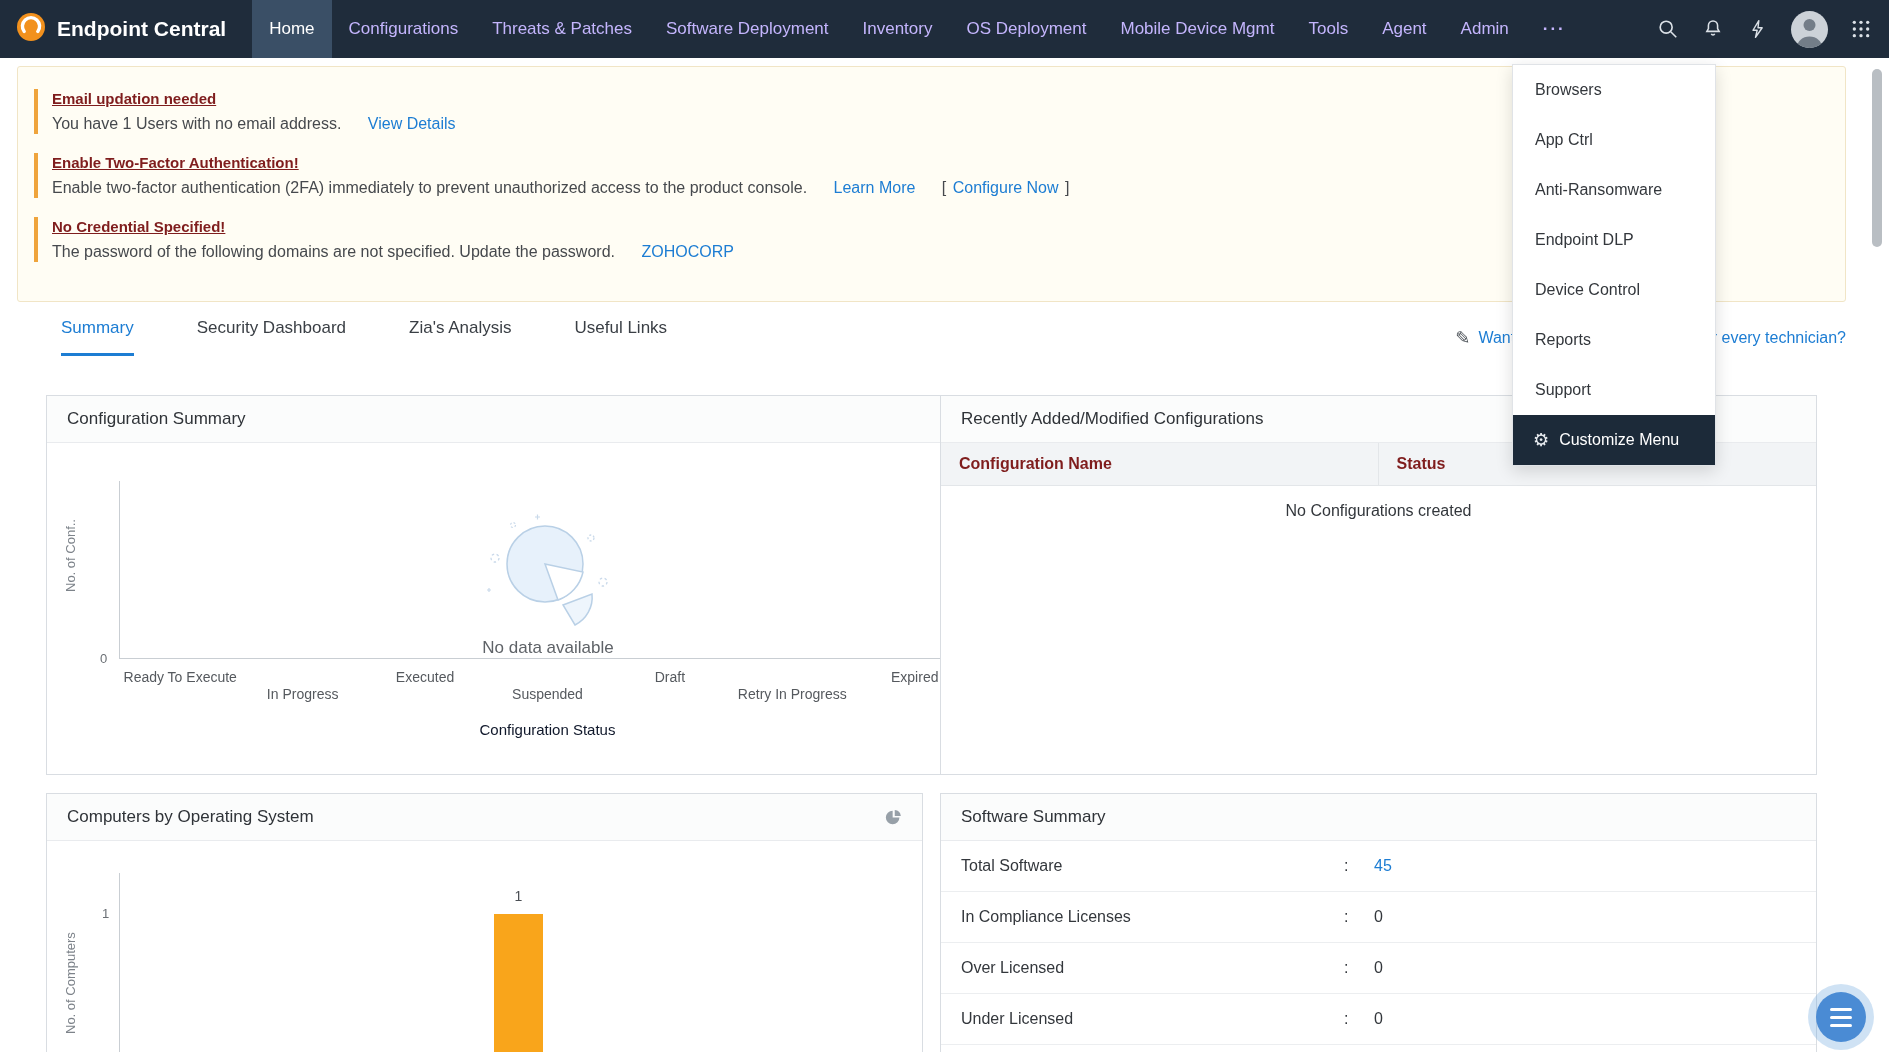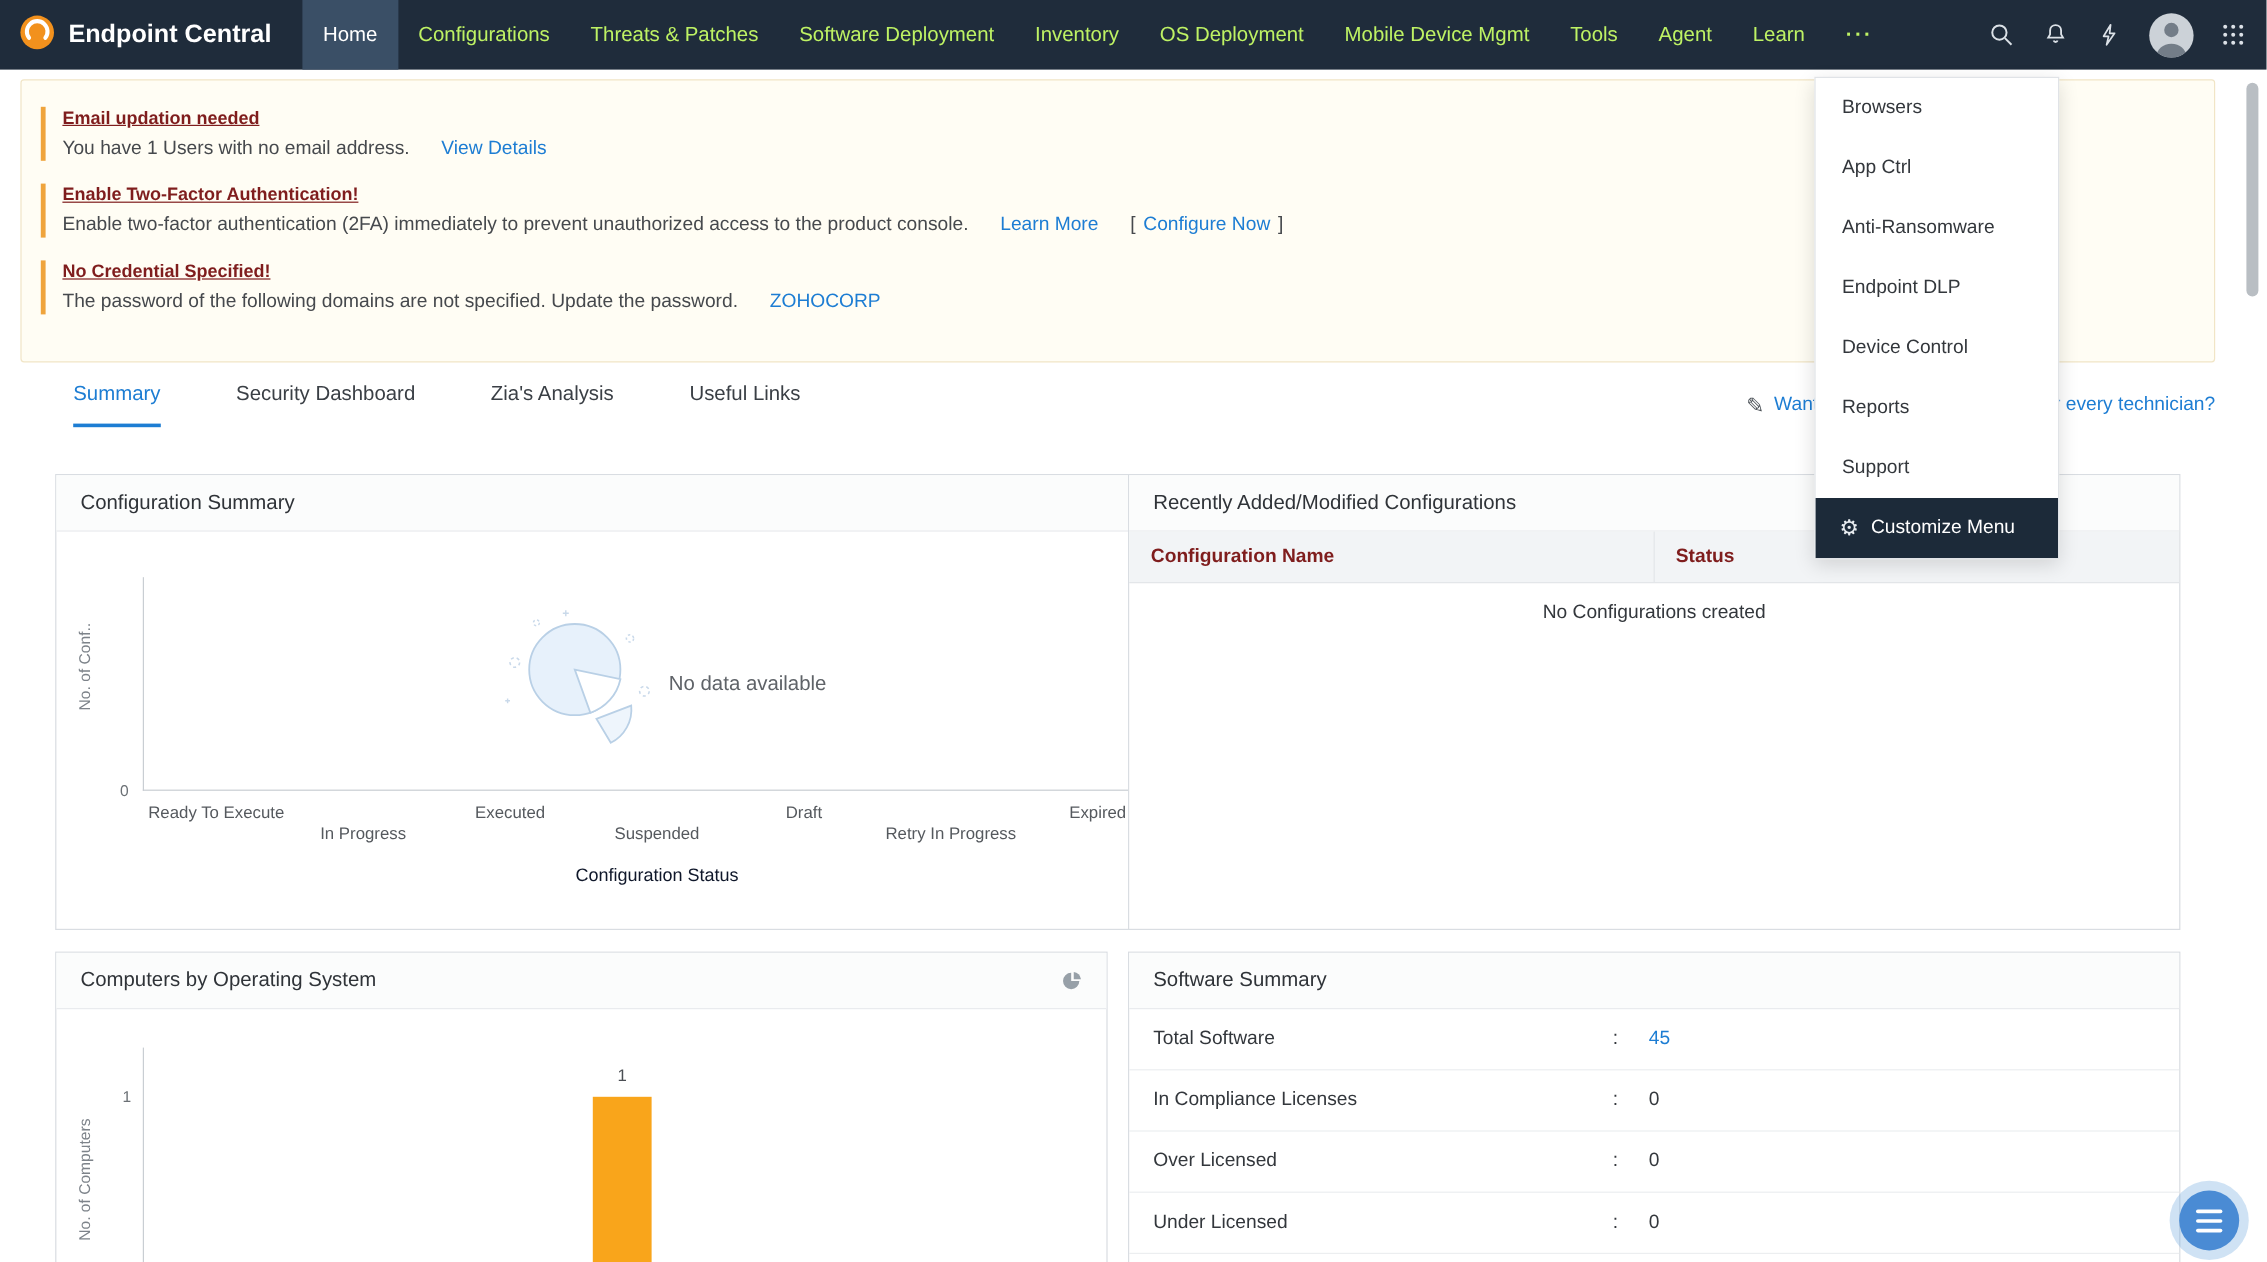--- a/index.html
+++ b/index.html
@@ -5,21 +5,21 @@
   html,body{margin:0;padding:0;width:1889px;height:1052px;overflow:hidden;background:#fff;
     font-family:"Liberation Sans",sans-serif;}
   .page{position:relative;width:1889px;height:1052px;overflow:hidden;background:#fff;}
 
   
   .topnav{position:absolute;top:0;left:0;right:0;height:58px;background:#1f2c3b;display:flex;
     align-items:stretch;z-index:50;}
   .brand{display:flex;align-items:center;gap:11px;padding:0 26px 0 16px;cursor:pointer;}
   .brand-text{font-size:21px;font-weight:bold;color:#fff;white-space:nowrap;}
   .nav-items{display:flex;align-items:stretch;}
-  .nav-item{display:flex;align-items:center;padding:0 17px;font-size:17px;color:#bef264;
+  .nav-item{display:flex;align-items:center;padding:0 17px;font-size:17px;color:#c4b5fd;
     cursor:pointer;white-space:nowrap;}
   .nav-item.active{background:#3a4f66;color:#fff;}
   .nav-item.more{font-weight:bold;letter-spacing:2px;}
   .nav-right{margin-left:auto;display:flex;align-items:center;gap:21px;padding-right:16px;}
   .nav-icon{width:24px;height:24px;display:flex;align-items:center;justify-content:center;cursor:pointer;}
   .avatar{width:37px;height:37px;border-radius:50%;background:#ccd2d8;overflow:hidden;cursor:pointer;
     display:flex;align-items:flex-end;justify-content:center;}
 
   
   .alert-panel{position:absolute;left:17px;top:66px;width:1829px;height:236px;background:#fffdf4;
@@ -52,21 +52,21 @@
   #card-sw{left:940px;top:793px;width:877px;height:330px;}
 
   
   .c1-body{position:relative;height:332px;}
   .ylab{position:absolute;left:16px;top:10px;bottom:116px;writing-mode:vertical-rl;transform:rotate(180deg);
     display:flex;align-items:center;justify-content:center;font-size:13px;color:#7d838a;white-space:nowrap;}
   .plot1{position:absolute;left:72px;right:26px;top:38px;bottom:116px;
     border-left:1px solid #c9ced3;border-bottom:1px solid #c9ced3;}
   .ytick0{position:absolute;left:-20px;bottom:-8px;font-size:13px;color:#6b7075;}
   .empty-state{position:absolute;left:0;right:0;top:0;bottom:0;display:flex;align-items:center;
-    justify-content:center;}
+    justify-content:flex-end;flex-direction:column;}
   .empty-text{font-size:17px;color:#5f6368;}
   .x-ticks{position:absolute;left:72px;right:26px;top:226px;display:flex;}
   .xt{flex:1;text-align:center;font-size:14px;color:#55595e;white-space:nowrap;}
   .stag{transform:translateY(17px);}
   .x-title{position:absolute;left:72px;right:26px;top:278px;text-align:center;font-size:15px;color:#0f172a;}
 
   
   .tbl-head{display:flex;height:42px;background:#f2f4f6;border-bottom:1px solid #e3e6e9;
     align-items:stretch;font-size:16px;color:#7f1d1d;font-weight:bold;}
   .tbl-col1{flex:0 0 50%;display:flex;align-items:center;padding-left:18px;border-right:1px solid #e3e6e9;box-sizing:border-box;}
@@ -123,21 +123,21 @@
     <div class="nav-items">
       <div class="nav-item active">Home</div>
       <div class="nav-item">Configurations</div>
       <div class="nav-item">Threats &amp; Patches</div>
       <div class="nav-item">Software Deployment</div>
       <div class="nav-item">Inventory</div>
       <div class="nav-item">OS Deployment</div>
       <div class="nav-item">Mobile Device Mgmt</div>
       <div class="nav-item">Tools</div>
       <div class="nav-item">Agent</div>
-      <div class="nav-item">Learn</div>
+      <div class="nav-item">Admin</div>
       <div class="nav-item more">···</div>
     </div>
     <div class="nav-right">
       <span class="nav-icon">
         <svg width="22" height="22" viewBox="0 0 24 24" fill="none" stroke="#dbe1e7" stroke-width="1.8">
           <circle cx="10" cy="10" r="6.5"></circle>
             <line x1="15" y1="15" x2="21" y2="21"></line>
         </svg>
       </span>
       <span class="nav-icon">

